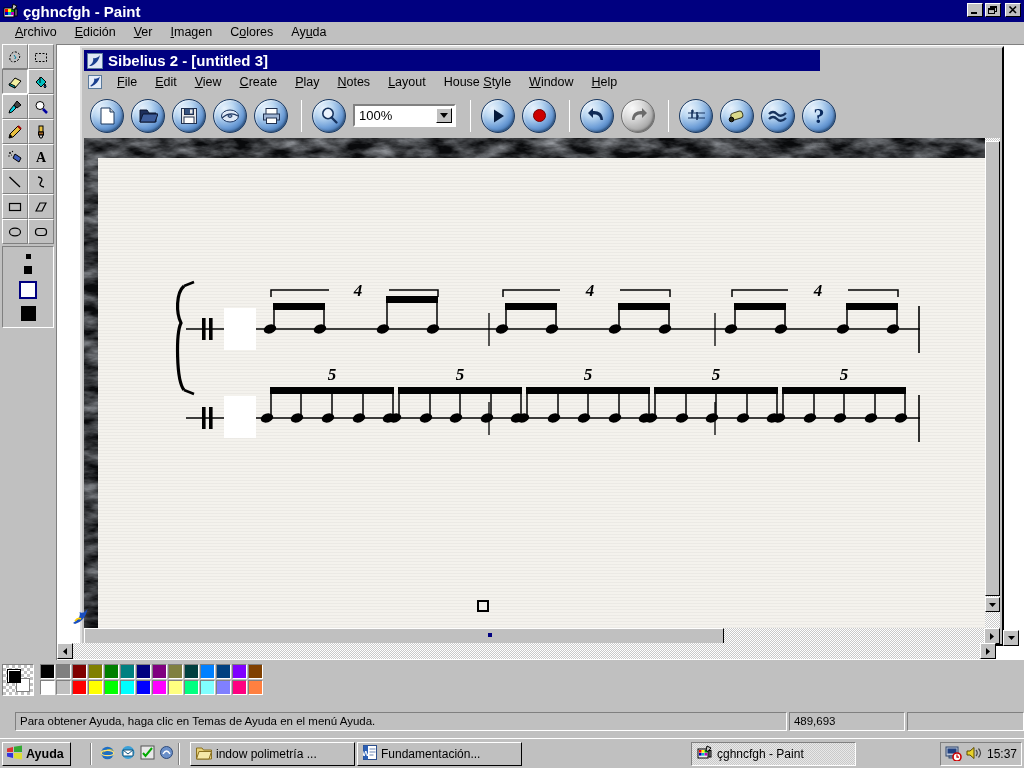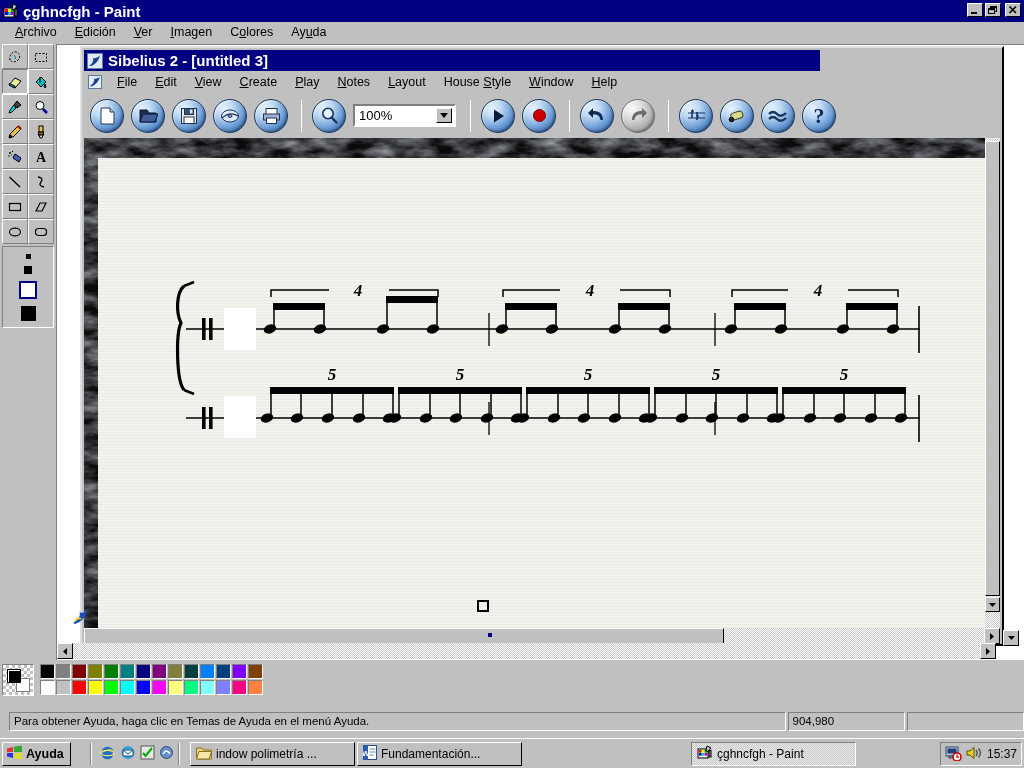--- a/index.html
+++ b/index.html
@@ -768,22 +768,22 @@
           <span class="pal-cell" style="background: rgb(128, 128, 255);"></span>
           <span class="pal-cell" style="background: rgb(128, 0, 255);"></span>
           <span class="pal-cell" style="background: rgb(255, 0, 128);"></span>
           <span class="pal-cell" style="background: rgb(128, 64, 0);"></span>
           <span class="pal-cell" style="background: rgb(255, 128, 64);"></span>
         </div>
     </div>
   </div>
 
   <div class="abs" id="paint-status">
-    <span class="stat-panel" style="width:782px; margin-left:9px;">Para obtener Ayuda, haga clic en Temas de Ayuda en el menú Ayuda.</span>
-    <span class="stat-panel" style="width:118px; margin-left:2px;">904,980</span>
+    <span class="stat-panel" style="width:782px; margin-left:15px;">Para obtener Ayuda, haga clic en Temas de Ayuda en el menú Ayuda.</span>
+    <span class="stat-panel" style="width:118px; margin-left:2px;">489,693</span>
     <span class="stat-panel" style="width:118px; margin-left:2px;"></span>
   </div>
 
   <div class="abs" id="taskbar">
     <span id="start-btn">
       <span>
         <svg width="17" height="15" viewBox="0 0 17 15">
           <path d="M1 3.5 L7 2 L7 7 L1 7 Z" fill="#d33"></path>
           <path d="M8 1.8 L16 0.4 L16 7 L8 7 Z" fill="#3a3"></path>
           <path d="M1 8 L7 8 L7 13 L1 11.6 Z" fill="#33d"></path>

